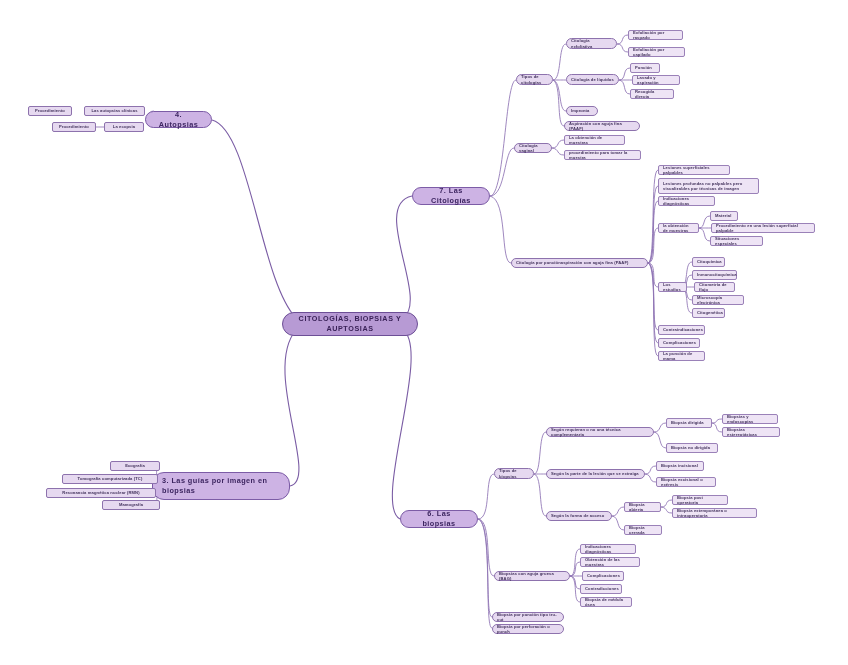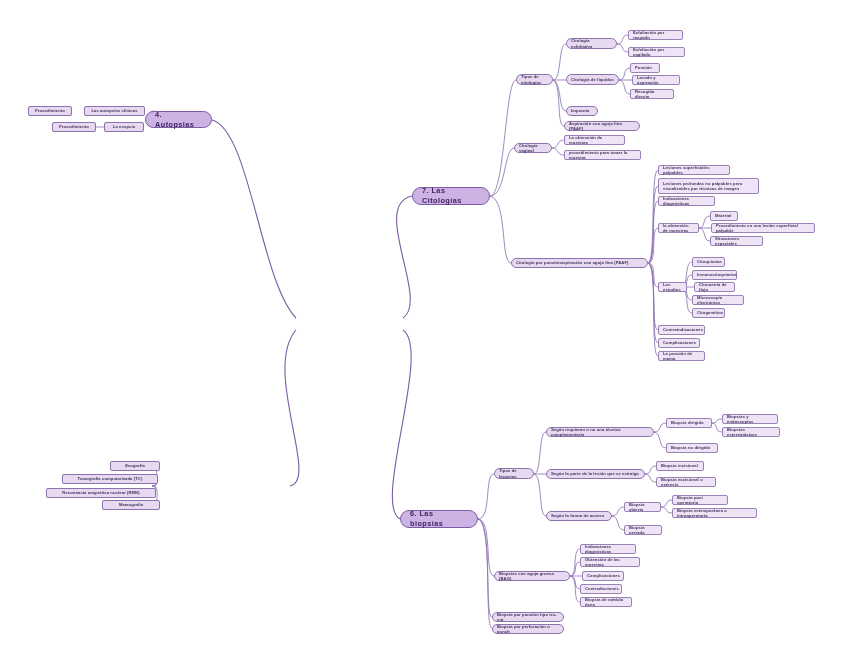--- a/index.html
+++ b/index.html
@@ -15,21 +15,21 @@
     color:#3a2258;font-weight:bold;letter-spacing:.6px;
     display:flex;align-items:center;justify-content:center;text-align:center;
     font-size:7.2px;line-height:1.35;padding:4px 6px;
   }
   
   .lvl1{
     background:#cdb3e4;border:1.5px solid #7c5ca6;border-radius:12px;
     color:#3c2560;font-weight:bold;font-size:7.3px;letter-spacing:.45px;
     display:flex;align-items:center;padding:3px 9px;line-height:1.35;
   }
-  .lvl1.center{justify-content:center;}
+  .lvl1.center{justify-content:center;text-align:center;}
   
   .lvl2{
     background:#e6d9f0;border:1px solid #8d72ad;border-radius:2px;
     color:#40305a;font-weight:bold;font-size:4.1px;letter-spacing:.12px;
     display:flex;align-items:center;padding:1px 4px;line-height:1.3;
   }
   .lvl2.round{border-radius:7px;}
   .lvl2.ctr{justify-content:center;text-align:center;}
   .lvl3{
     background:#eee4f5;border:1px solid #9a81b8;border-radius:2px;
@@ -126,29 +126,35 @@
       <path d="M152 486 C 163 487, 148 493, 156 493"></path>
       <path d="M152 486 C 163 488, 152 505, 160 505"></path>
 
       <path d="M145 120 C 152 120, 146 111, 154 111"></path>
       <path d="M145 120 C 152 121, 146 127, 154 127"></path>
       <path d="M99 111 L 86 111"></path>
       <path d="M109 127 L 96 127"></path>
     </g>
   </svg>
 
+  <div class="node root" style="left:282px;top:312px;width:136px;height:24px;">
+    <span>CITOLOGÍAS, BIOPSIAS Y AUPTOSIAS</span>
+  </div>
 
   <div class="node lvl1 center" style="left:412px;top:187px;width:78px;height:18px;">
     <span>7. Las Citologías</span>
   </div>
 
   <div class="node lvl1 center" style="left:400px;top:510px;width:78px;height:18px;">
     <span>6. Las biopsias</span>
   </div>
 
+  <div class="node lvl1" style="left:152px;top:472px;width:138px;height:28px;">
+    <span>3. Las guías por imagen en biopsias</span>
+  </div>
 
   <div class="node lvl1 center" style="left:145px;top:111px;width:67px;height:17px;">
     <span>4. Autopsias</span>
   </div>
 
   <div class="node lvl2 round" style="left:516px;top:74px;width:37px;height:11px;">
     <span>Tipos de citologías</span>
   </div>
 
   <div class="node lvl2 round" style="left:566px;top:38px;width:51px;height:11px;">

